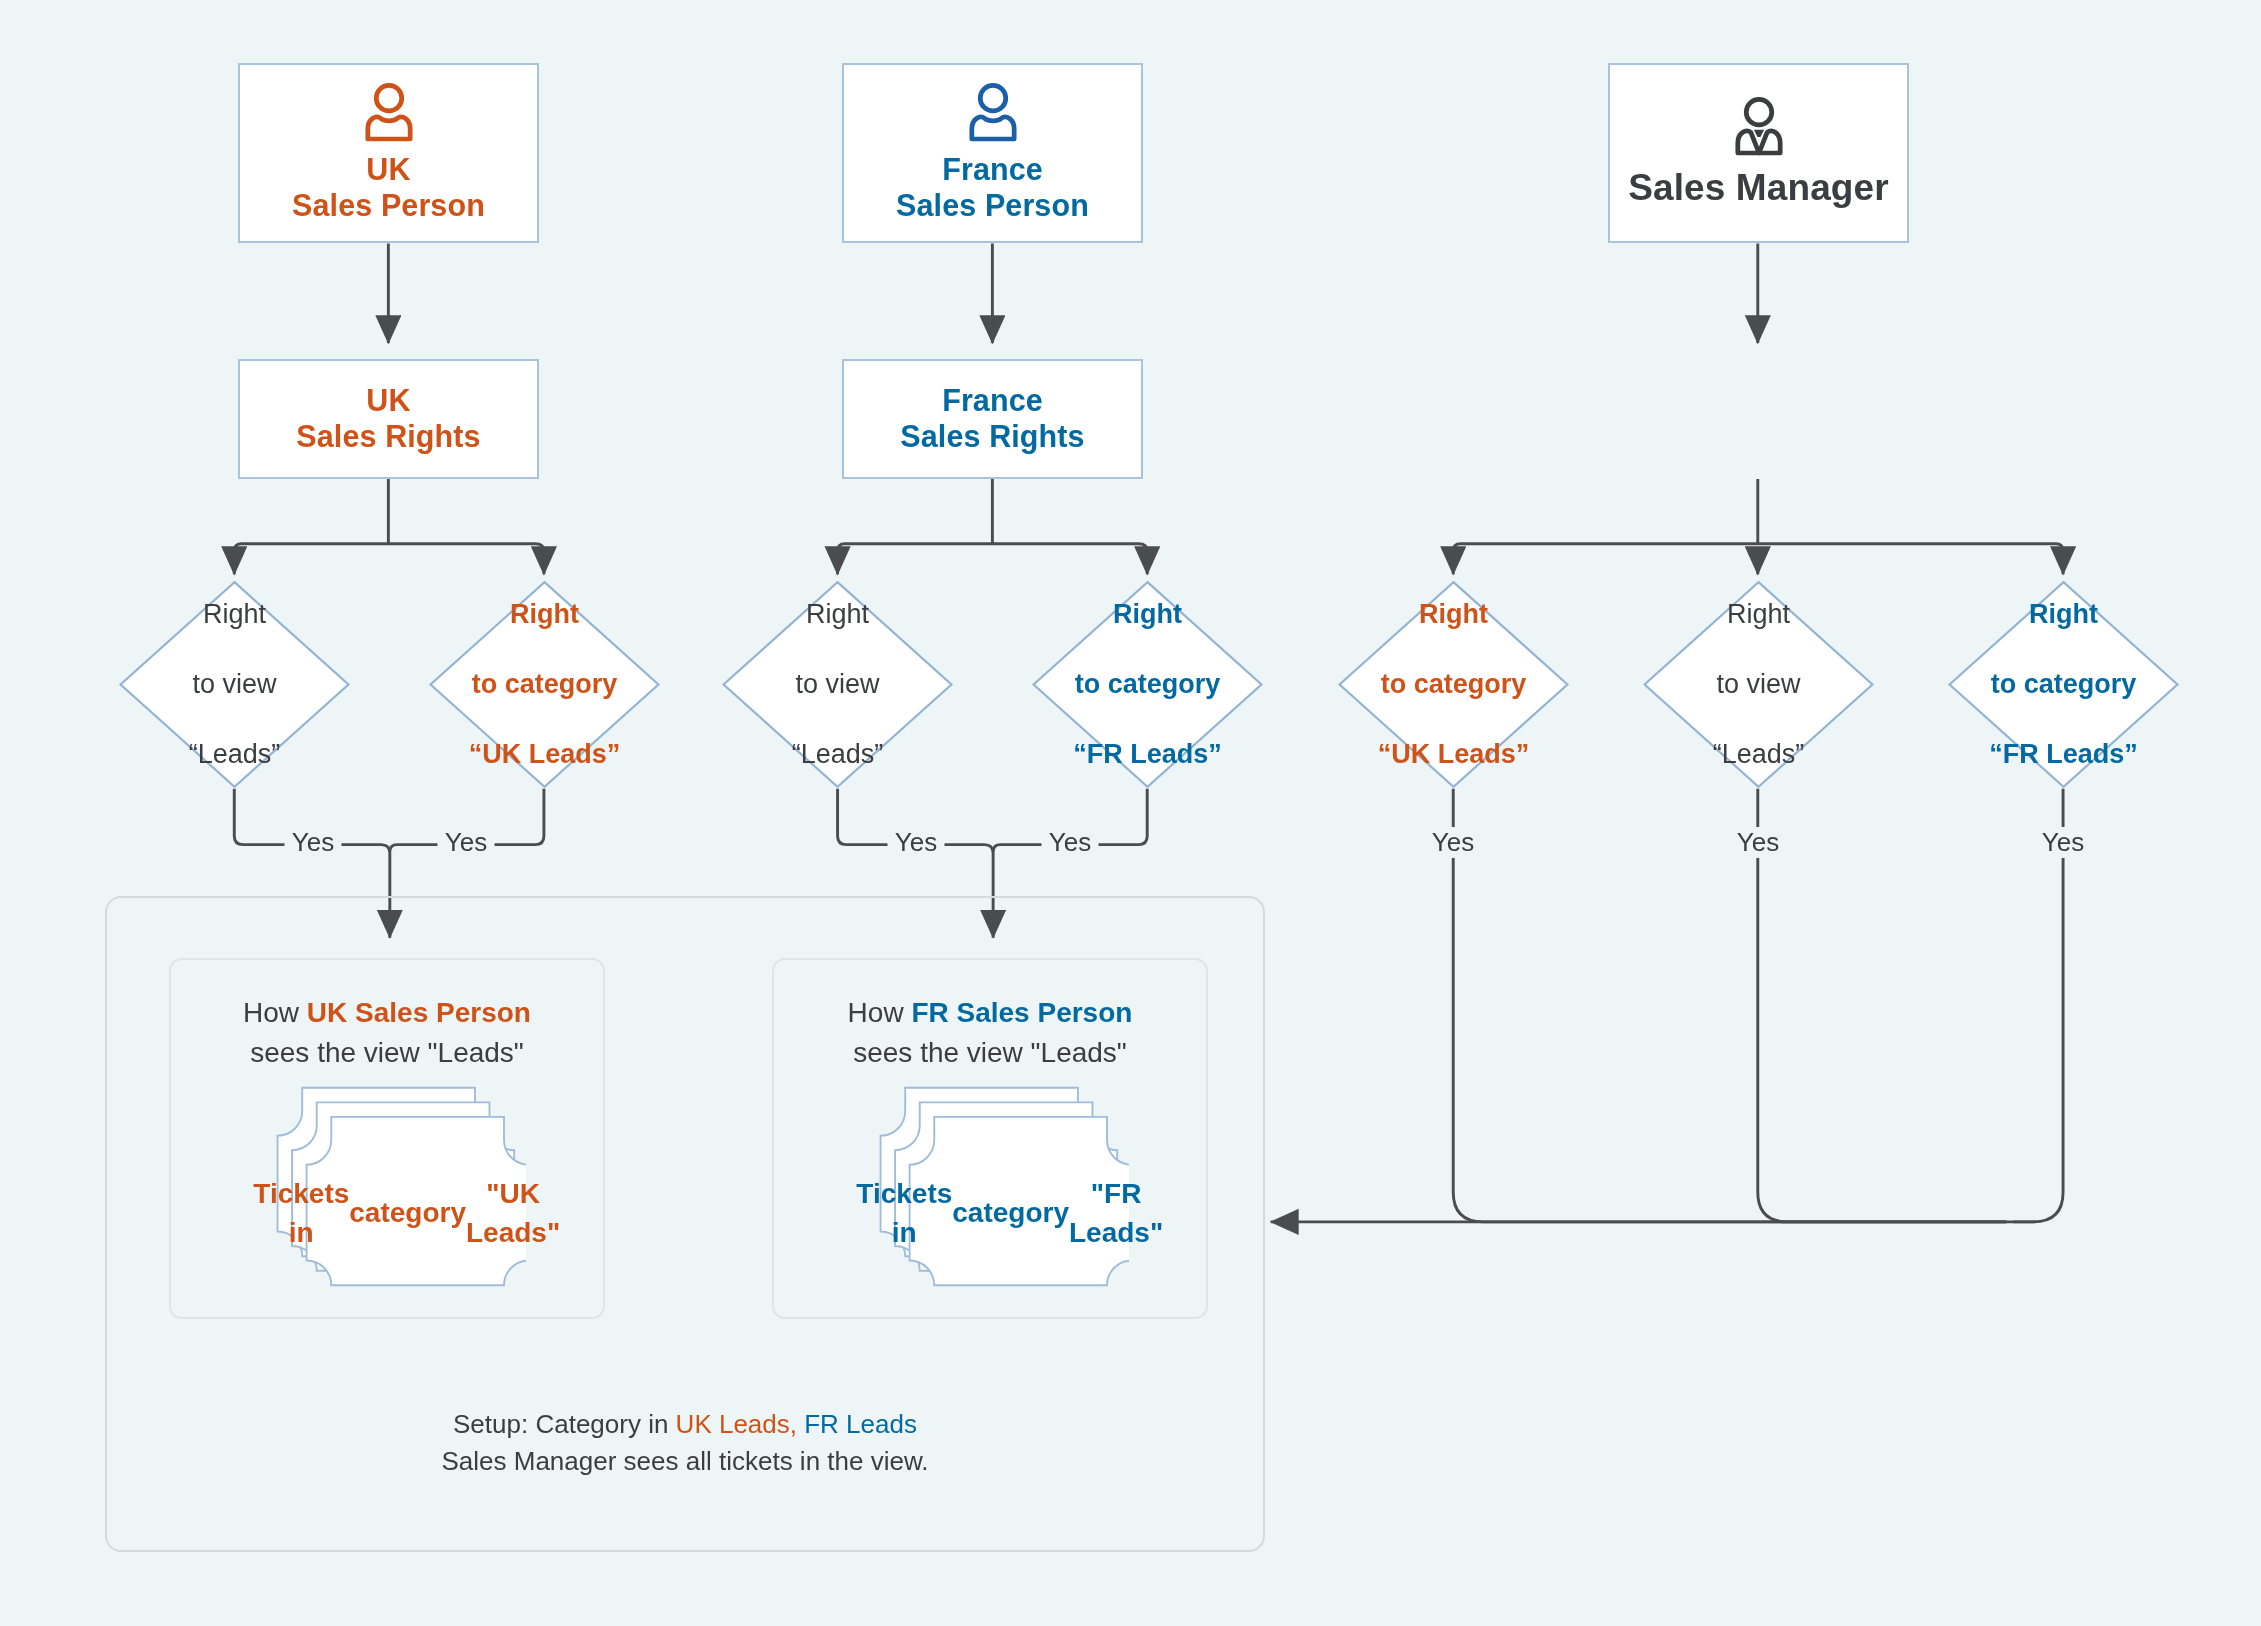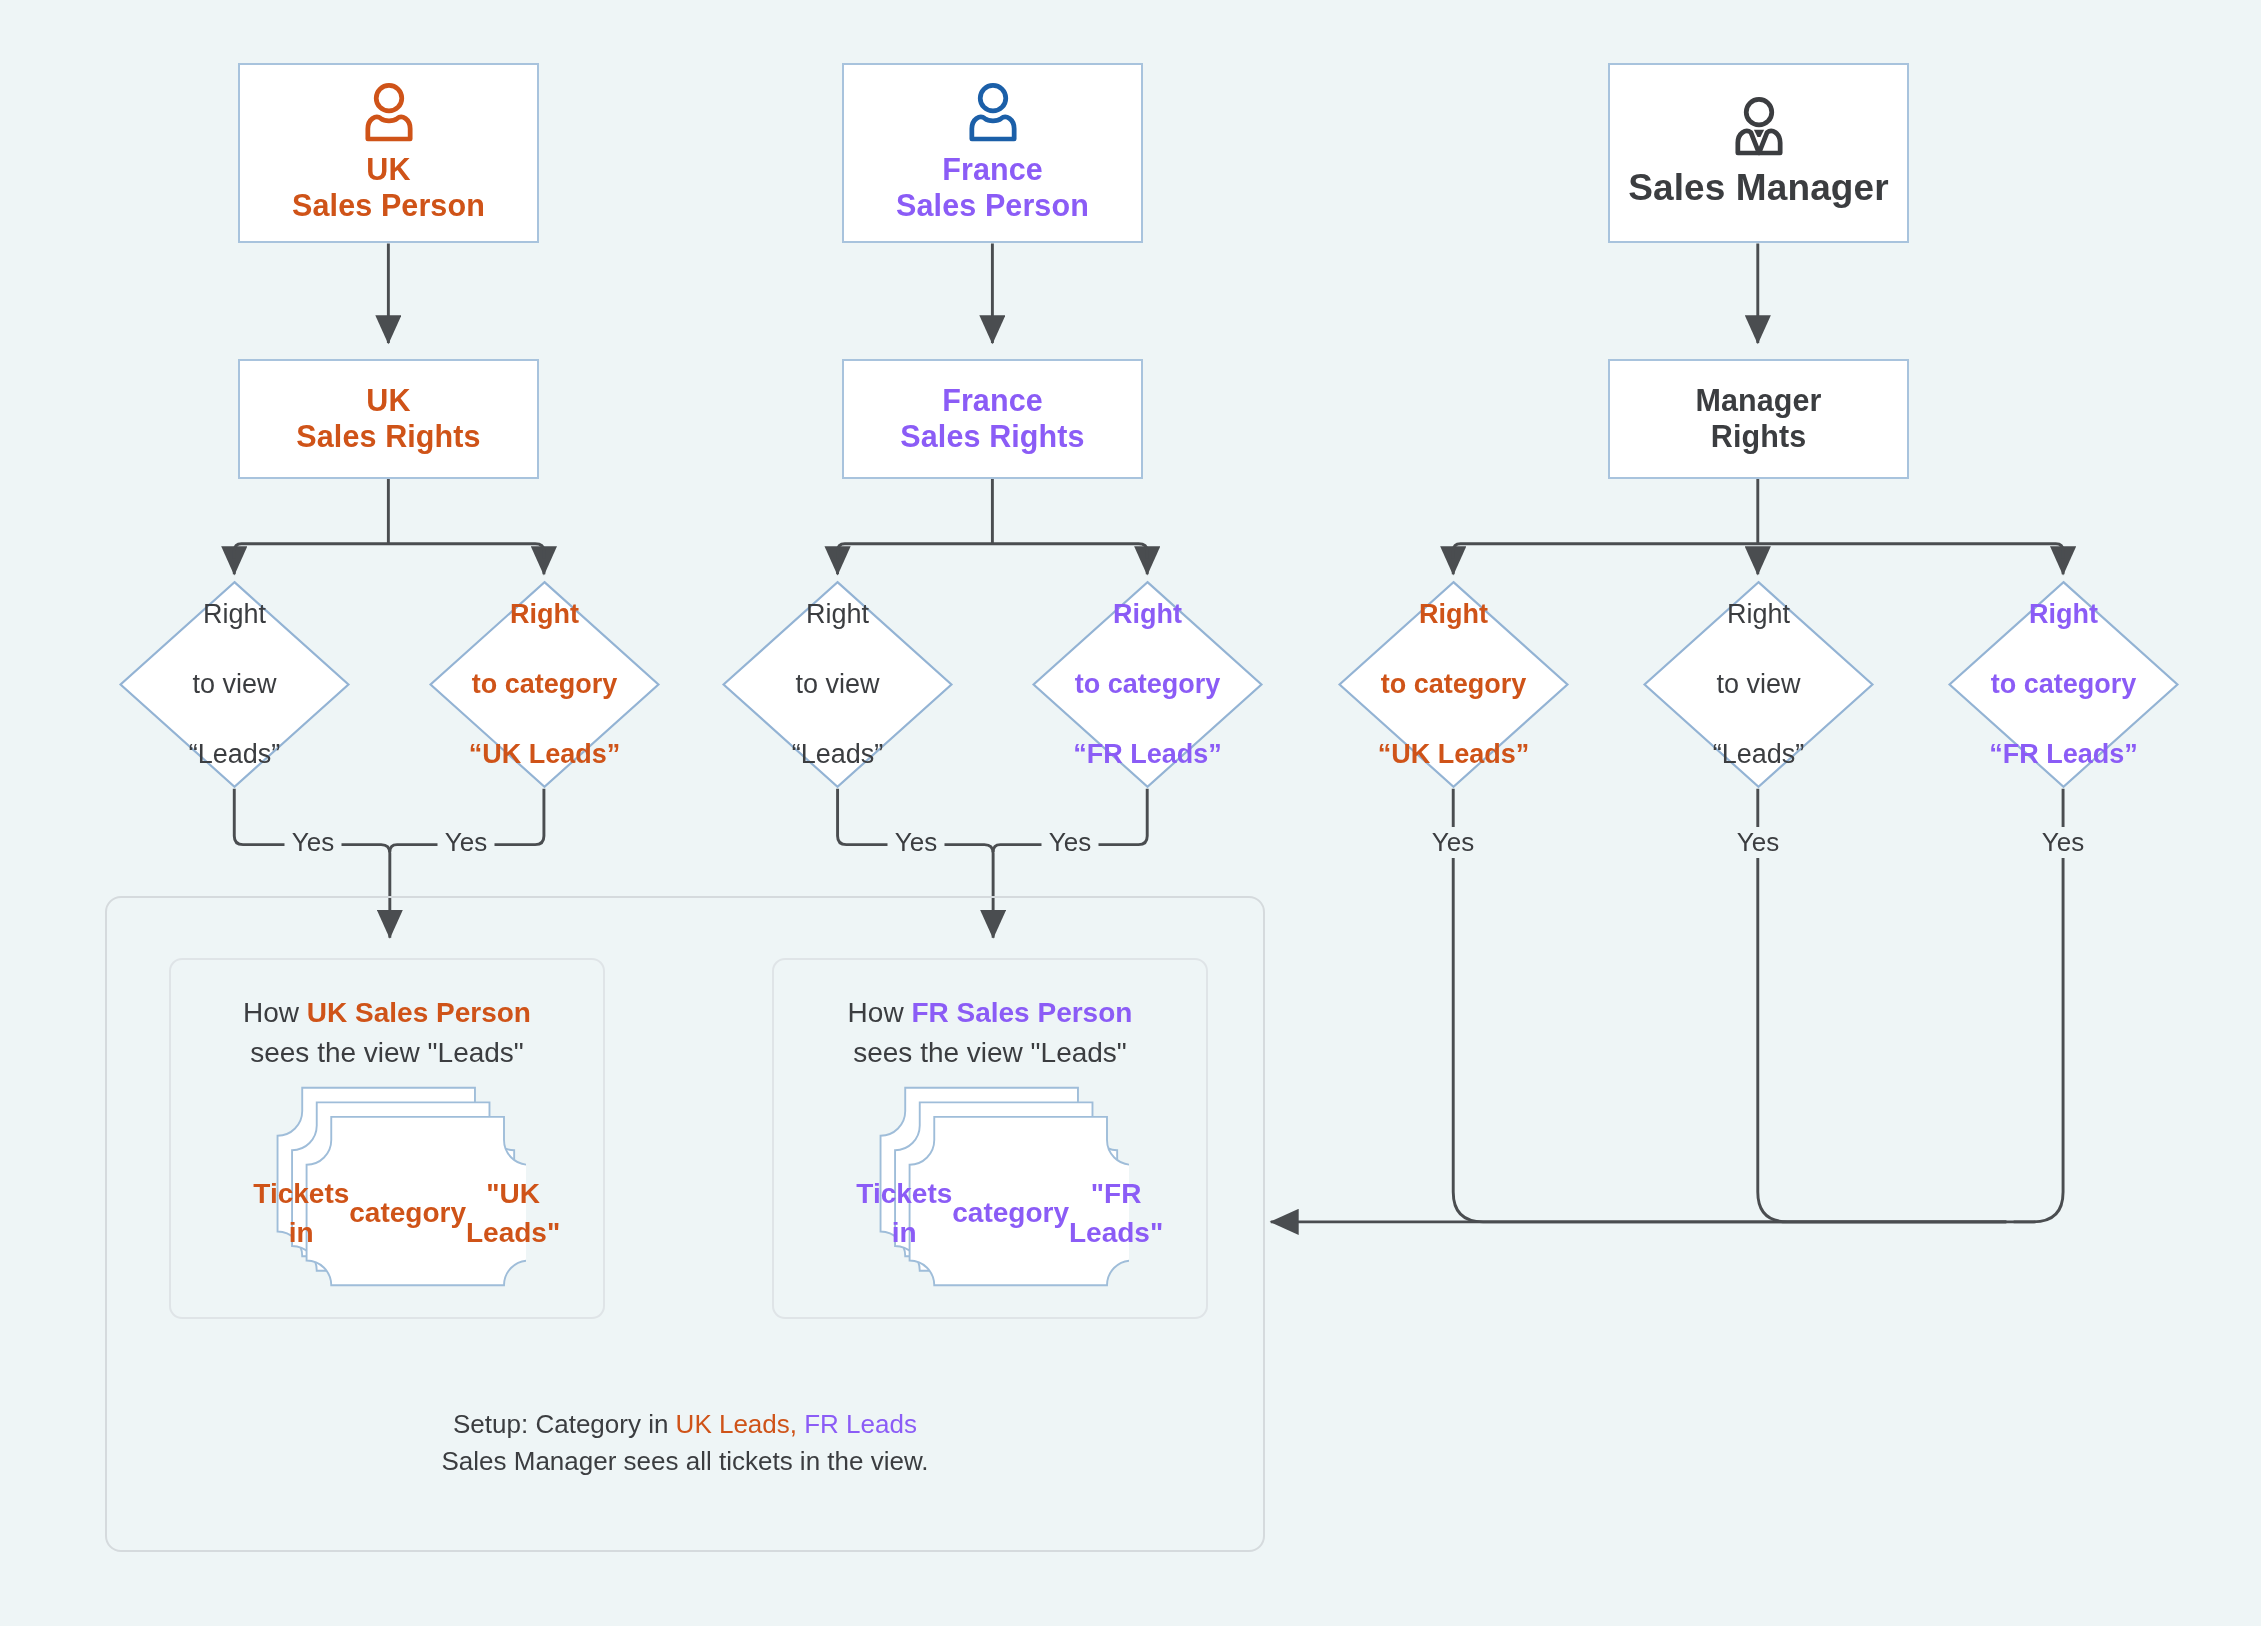--- a/index.html
+++ b/index.html
@@ -20,21 +20,21 @@
     display:flex;flex-direction:column;
     align-items:center;justify-content:center;
   }
   .rbox .cap{
     font-weight:bold;line-height:1.18;text-align:center;
     letter-spacing:0.1px;
   }
   .rbox .icon{margin-bottom:10.2px;line-height:0;}
 
   .c-orange{color:#cf5318;}
-  .c-blue{color:#8b5cf6;}
+  .c-blue{color:#0369a1;}
   .c-dark{color:#3b3d40;}
 
   
   .dia{position:absolute;}
   .dia .dtxt{
     position:absolute;left:0;top:0;width:100%;height:100%;
     display:flex;align-items:center;justify-content:center;
     text-align:center;line-height:1.30;
   }
   .dia .dtxt span{display:block;}
@@ -178,26 +178,20 @@
     </div>
   </div>
 
   <div class="rbox" style="left:842px;top:359px;width:301px;height:120px;">
     <div class="cap c-blue" style="font-size:30.5px;">
       <span>France</span><br>
       <span>Sales Rights</span>
     </div>
   </div>
 
-  <div class="rbox" style="left:1608px;top:359px;width:301px;height:120px;">
-    <div class="cap c-dark" style="font-size:30.5px;">
-      <span>Manager</span><br>
-      <span>Rights</span>
-    </div>
-  </div>
 
   <div class="dia" style="left:118px;top:580px;width:233px;height:209px;">
     <svg width="233" height="209" viewBox="0 0 320 288" style="position:absolute;left:0;top:0;">
       <polygon points="160,3 317,144 160,285 3,144" fill="#ffffff" stroke="#93b3d4" stroke-width="3"></polygon>
     </svg>
     <div class="dtxt c-dark" style="font-size:27px;">
       <div>
         <span>Right</span><br>
         <span>to view</span><br>
         <span>“Leads”</span>

